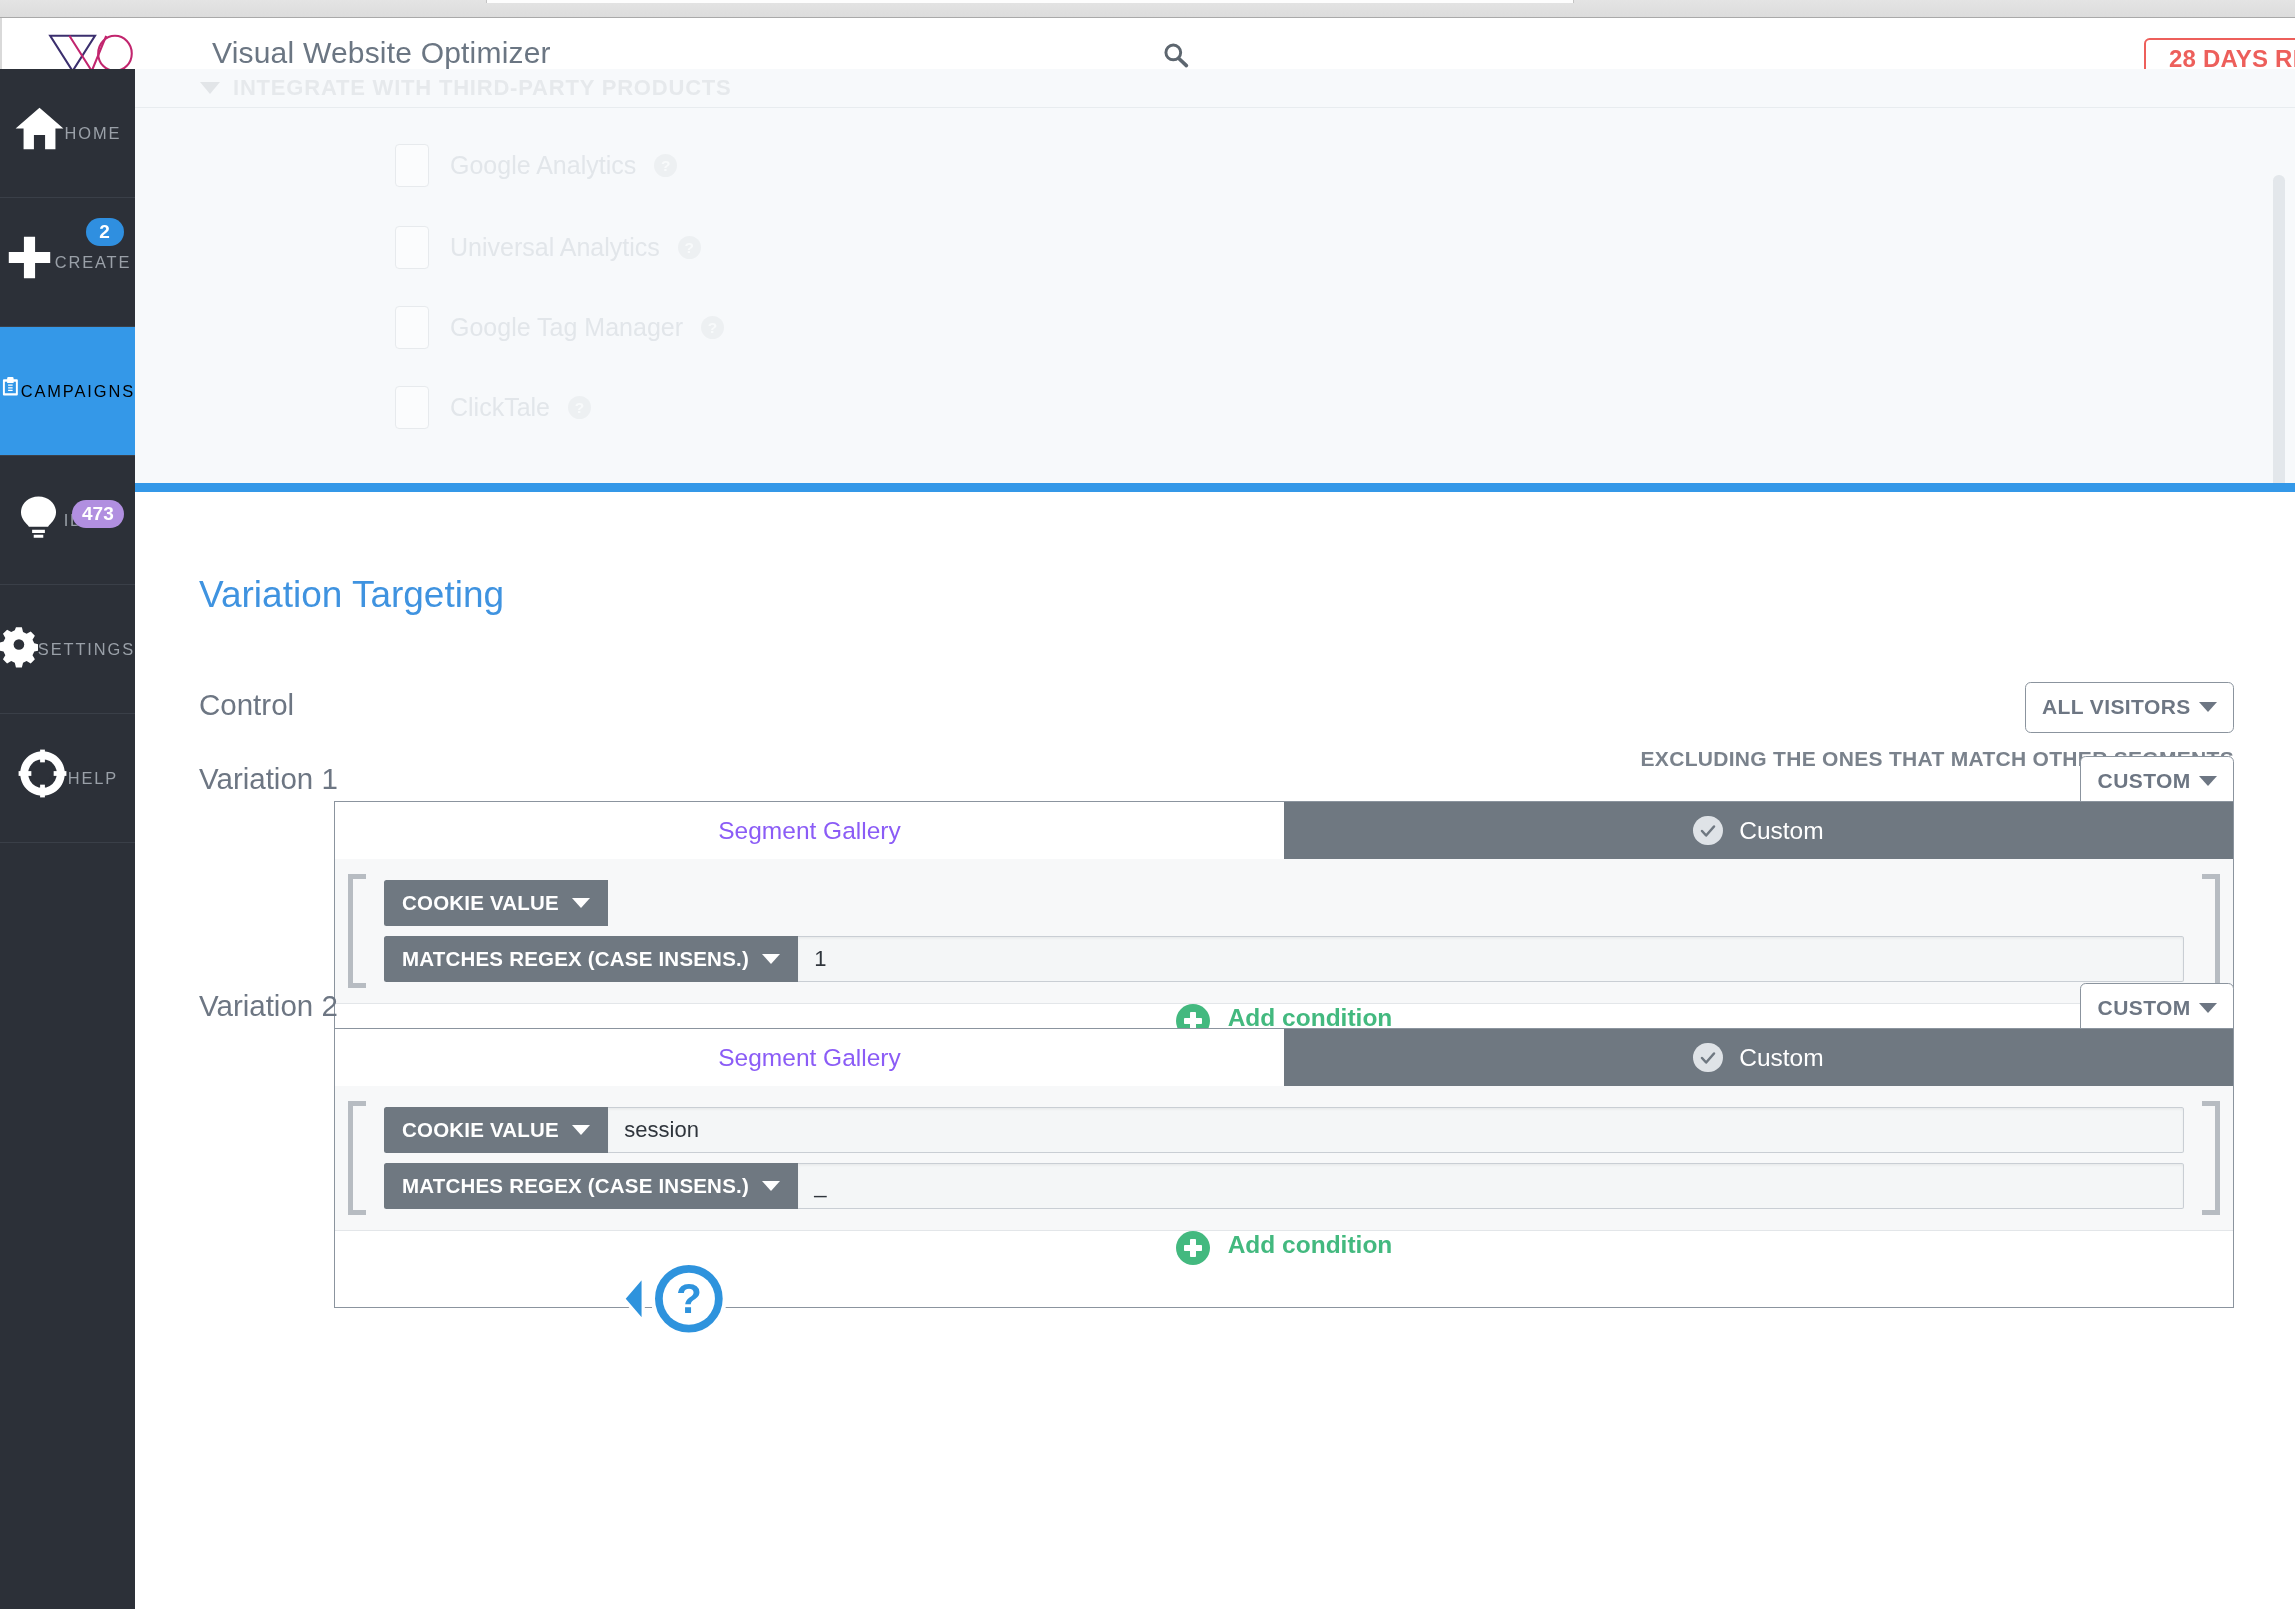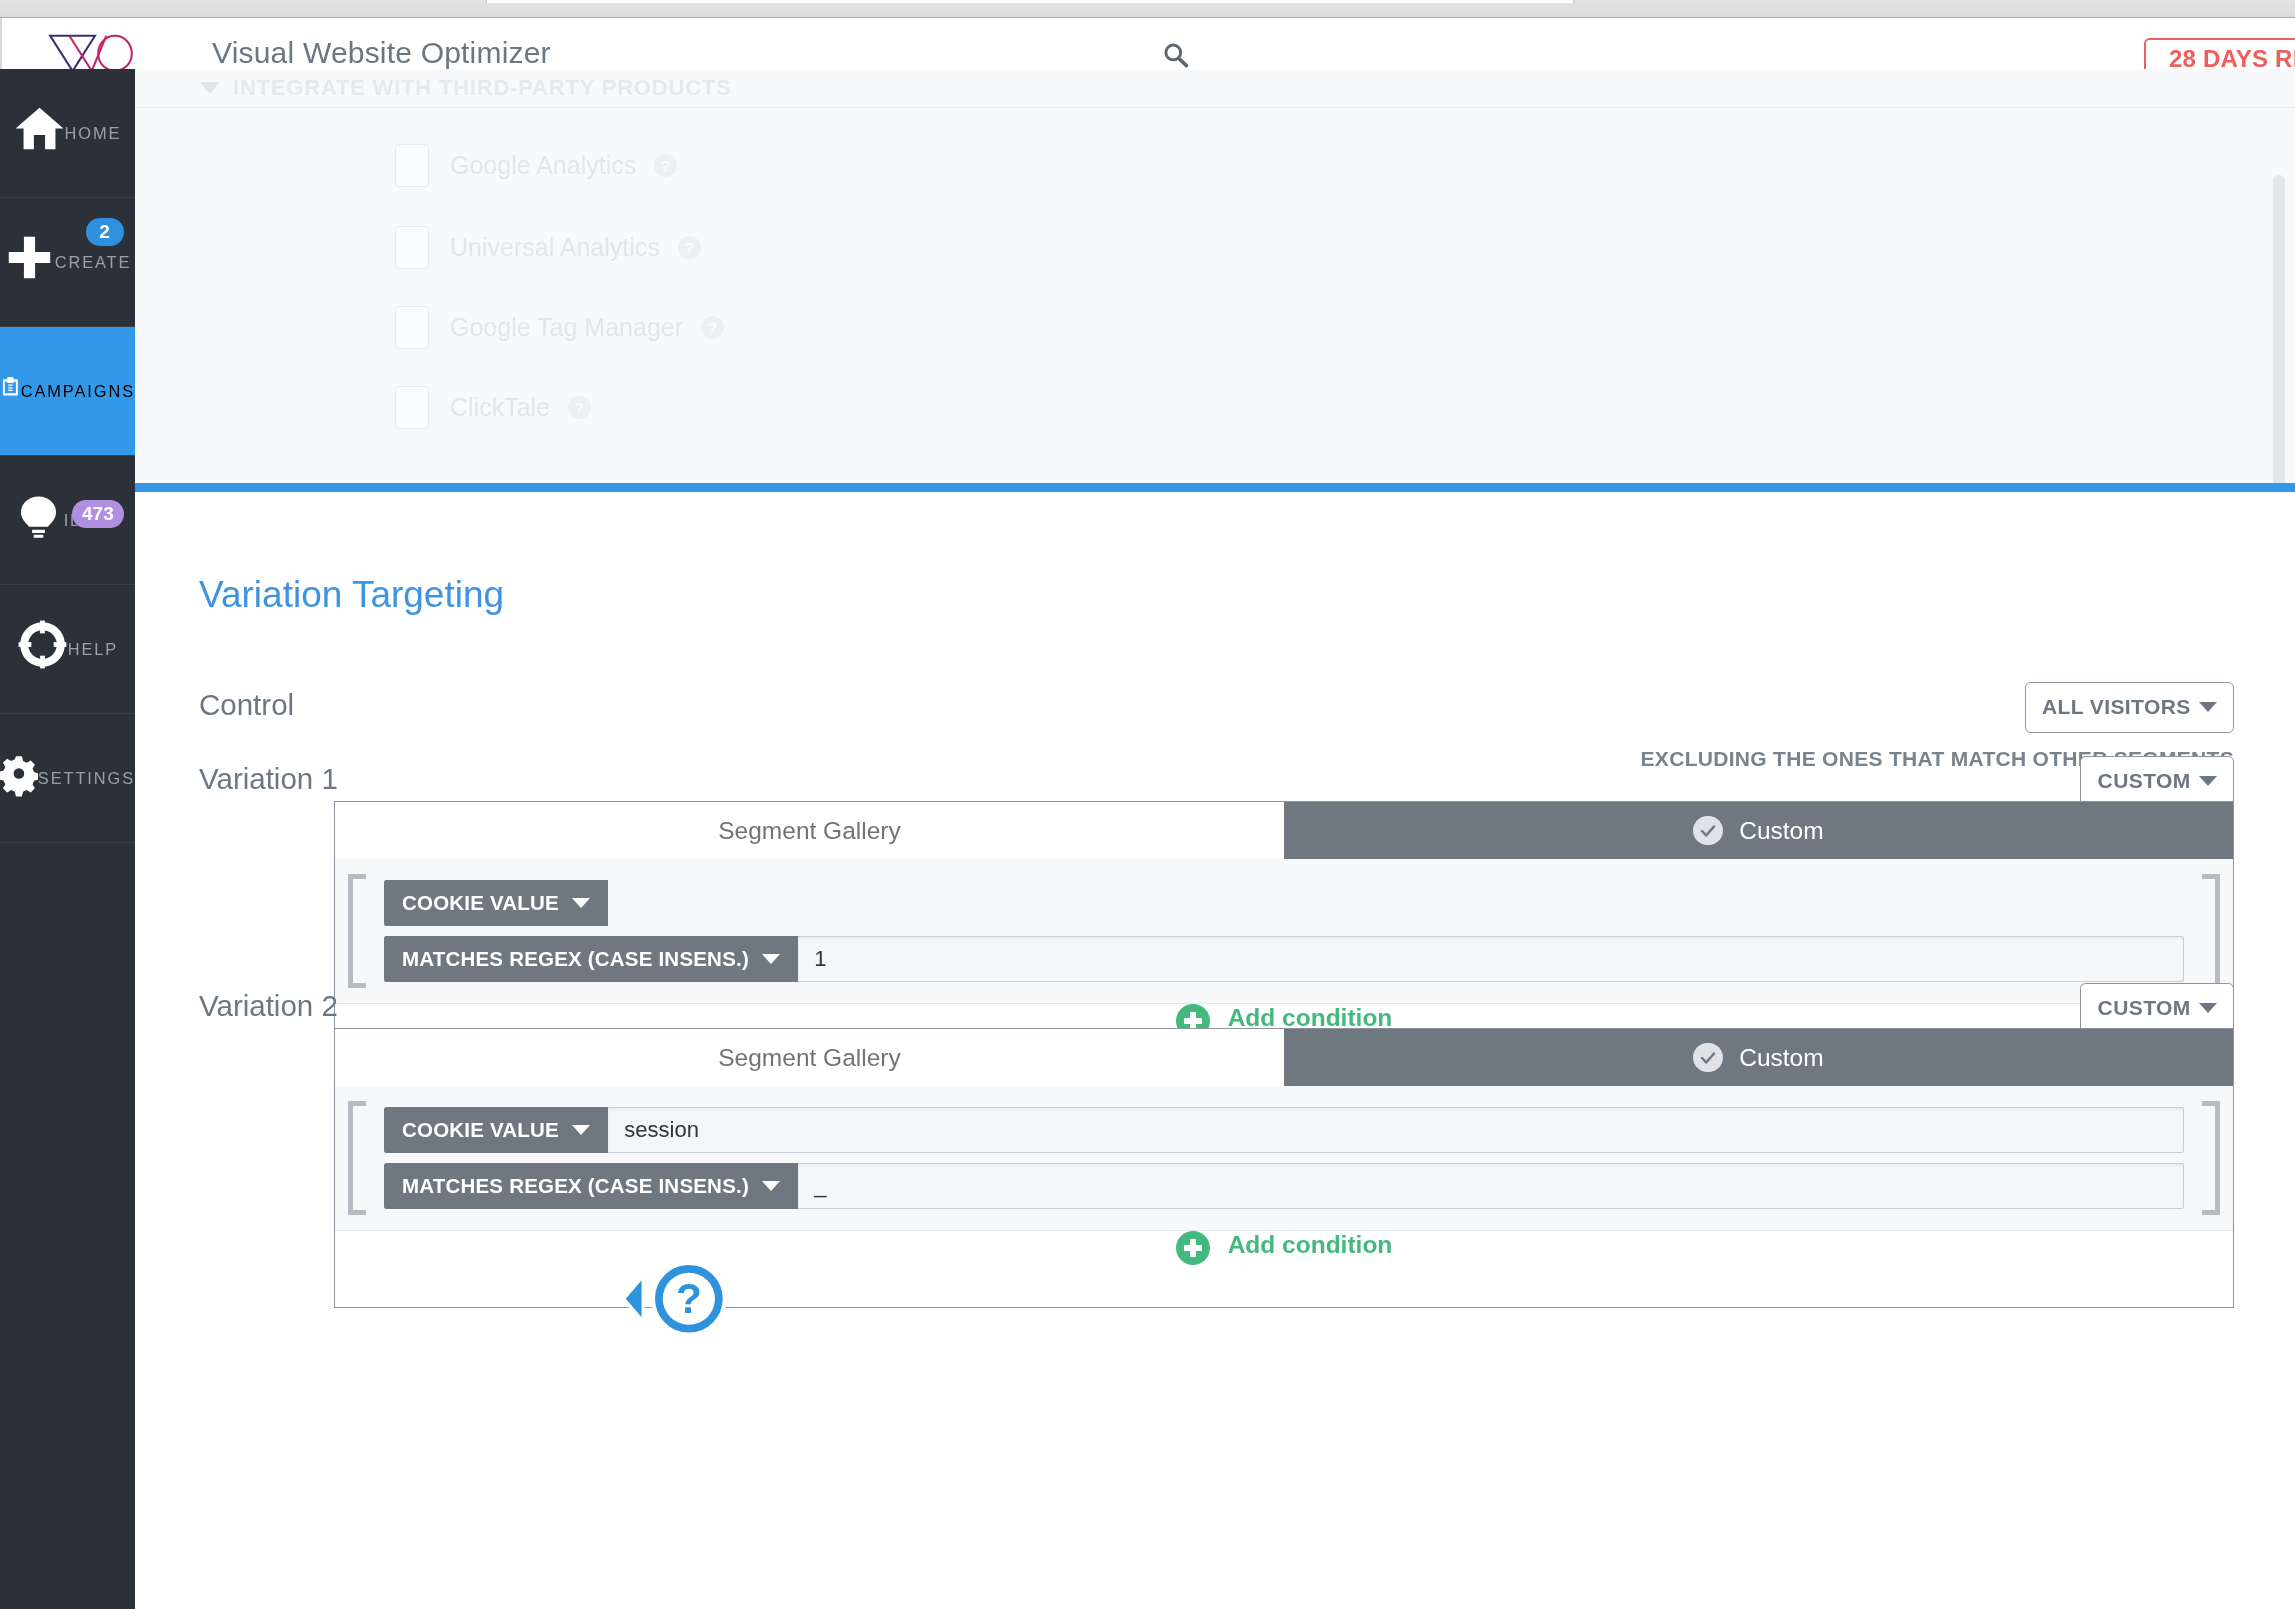--- a/index.html
+++ b/index.html
@@ -186,21 +186,21 @@
     position: absolute; left: 199px;
     width: 1900px;
     border: 0.8px solid #8b949e;
     background: #ffffff;
   }
   .tabs { display: flex; height: 57px; }
   .tab {
     flex: 1; display: flex; align-items: center; justify-content: center;
     font-size: 24.5px; cursor: pointer; gap: 16.4px;
   }
-  .tab.inactive { background: #ffffff; color: #737373; }
+  .tab.inactive { background: #ffffff; color: #8b5cf6; }
   .tab.active { background: #6f7881; color: #ffffff; }
   .tab .check-ic {
     width: 29.5px; height: 29.5px; border-radius: 50%;
     background: #dfe3e7; display: flex; align-items: center; justify-content: center;
   }
   .tab .check-ic svg { width: 18px; height: 18px; }
 
   .cond-body {
     position: relative;
     background: #f7f8f9;
@@ -327,45 +327,45 @@
   </div>
 
   <div class="nav-item">
     <span class="nav-badge purple">473</span>
     <span class="nav-icon">
       <svg viewBox="0 0 64 64">
           <path d="M32 8 C18 8 10 18 10 28 c0 9 7 14 10 18 h24 c3-4 10-9 10-18 0-10-8-20-22-20 z M24 50 h16 v4 H24 z M26 56 h12 v4 H26 z"></path>
         </svg>
     </span>
     <span class="nav-label">IDEAS</span>
+  </div>
+
+  <div class="nav-item">
+    <span class="nav-icon">
+      <svg viewBox="0 0 64 64">
+        <path d="M27 3 h10 l2 8 6 3 7-4 7 7 -4 7 3 6 8 2 v10 l-8 2 -3 6 4 7 -7 7 -7-4 -6 3 -2 8 H27 l-2-8 -6-3 -7 4 -7-7 4-7 -3-6 -8-2 V29 l8-2 3-6 -4-7 7-7 7 4 6-3 z"></path>
+        <circle cx="32" cy="32" r="9" fill="#2c3038"></circle>
+      </svg>
+    </span>
+    <span class="nav-label">SETTINGS</span>
   </div>
 
   <div class="nav-item">
     <span class="nav-icon">
       <svg viewBox="0 0 64 64">
         <path d="M32 4 a28 28 0 1 0 .001 0 z M32 14 a18 18 0 1 1-.001 0 z"></path>
         <circle cx="32" cy="32" r="11" fill="#2c3038"></circle>
         <rect x="29" y="2" width="6" height="16"></rect>
           <rect x="29" y="46" width="6" height="16"></rect>
         <rect x="2" y="29" width="16" height="6"></rect>
           <rect x="46" y="29" width="16" height="6"></rect>
       </svg>
     </span>
     <span class="nav-label">HELP</span>
   </div>
-
-  <div class="nav-item">
-    <span class="nav-icon">
-      <svg viewBox="0 0 64 64">
-        <path d="M27 3 h10 l2 8 6 3 7-4 7 7 -4 7 3 6 8 2 v10 l-8 2 -3 6 4 7 -7 7 -7-4 -6 3 -2 8 H27 l-2-8 -6-3 -7 4 -7-7 4-7 -3-6 -8-2 V29 l8-2 3-6 -4-7 7-7 7 4 6-3 z"></path>
-        <circle cx="32" cy="32" r="9" fill="#2c3038"></circle>
-      </svg>
-    </span>
-    <span class="nav-label">SETTINGS</span>
-  </div>
 </div>
 
 <div class="dim-area">
 
   <div class="dim-heading">
     <span class="dim-caret"></span>
     <span class="dim-heading-text">INTEGRATE WITH THIRD-PARTY PRODUCTS</span>
   </div>
 
   <div class="dim-row" style="top:75px">

